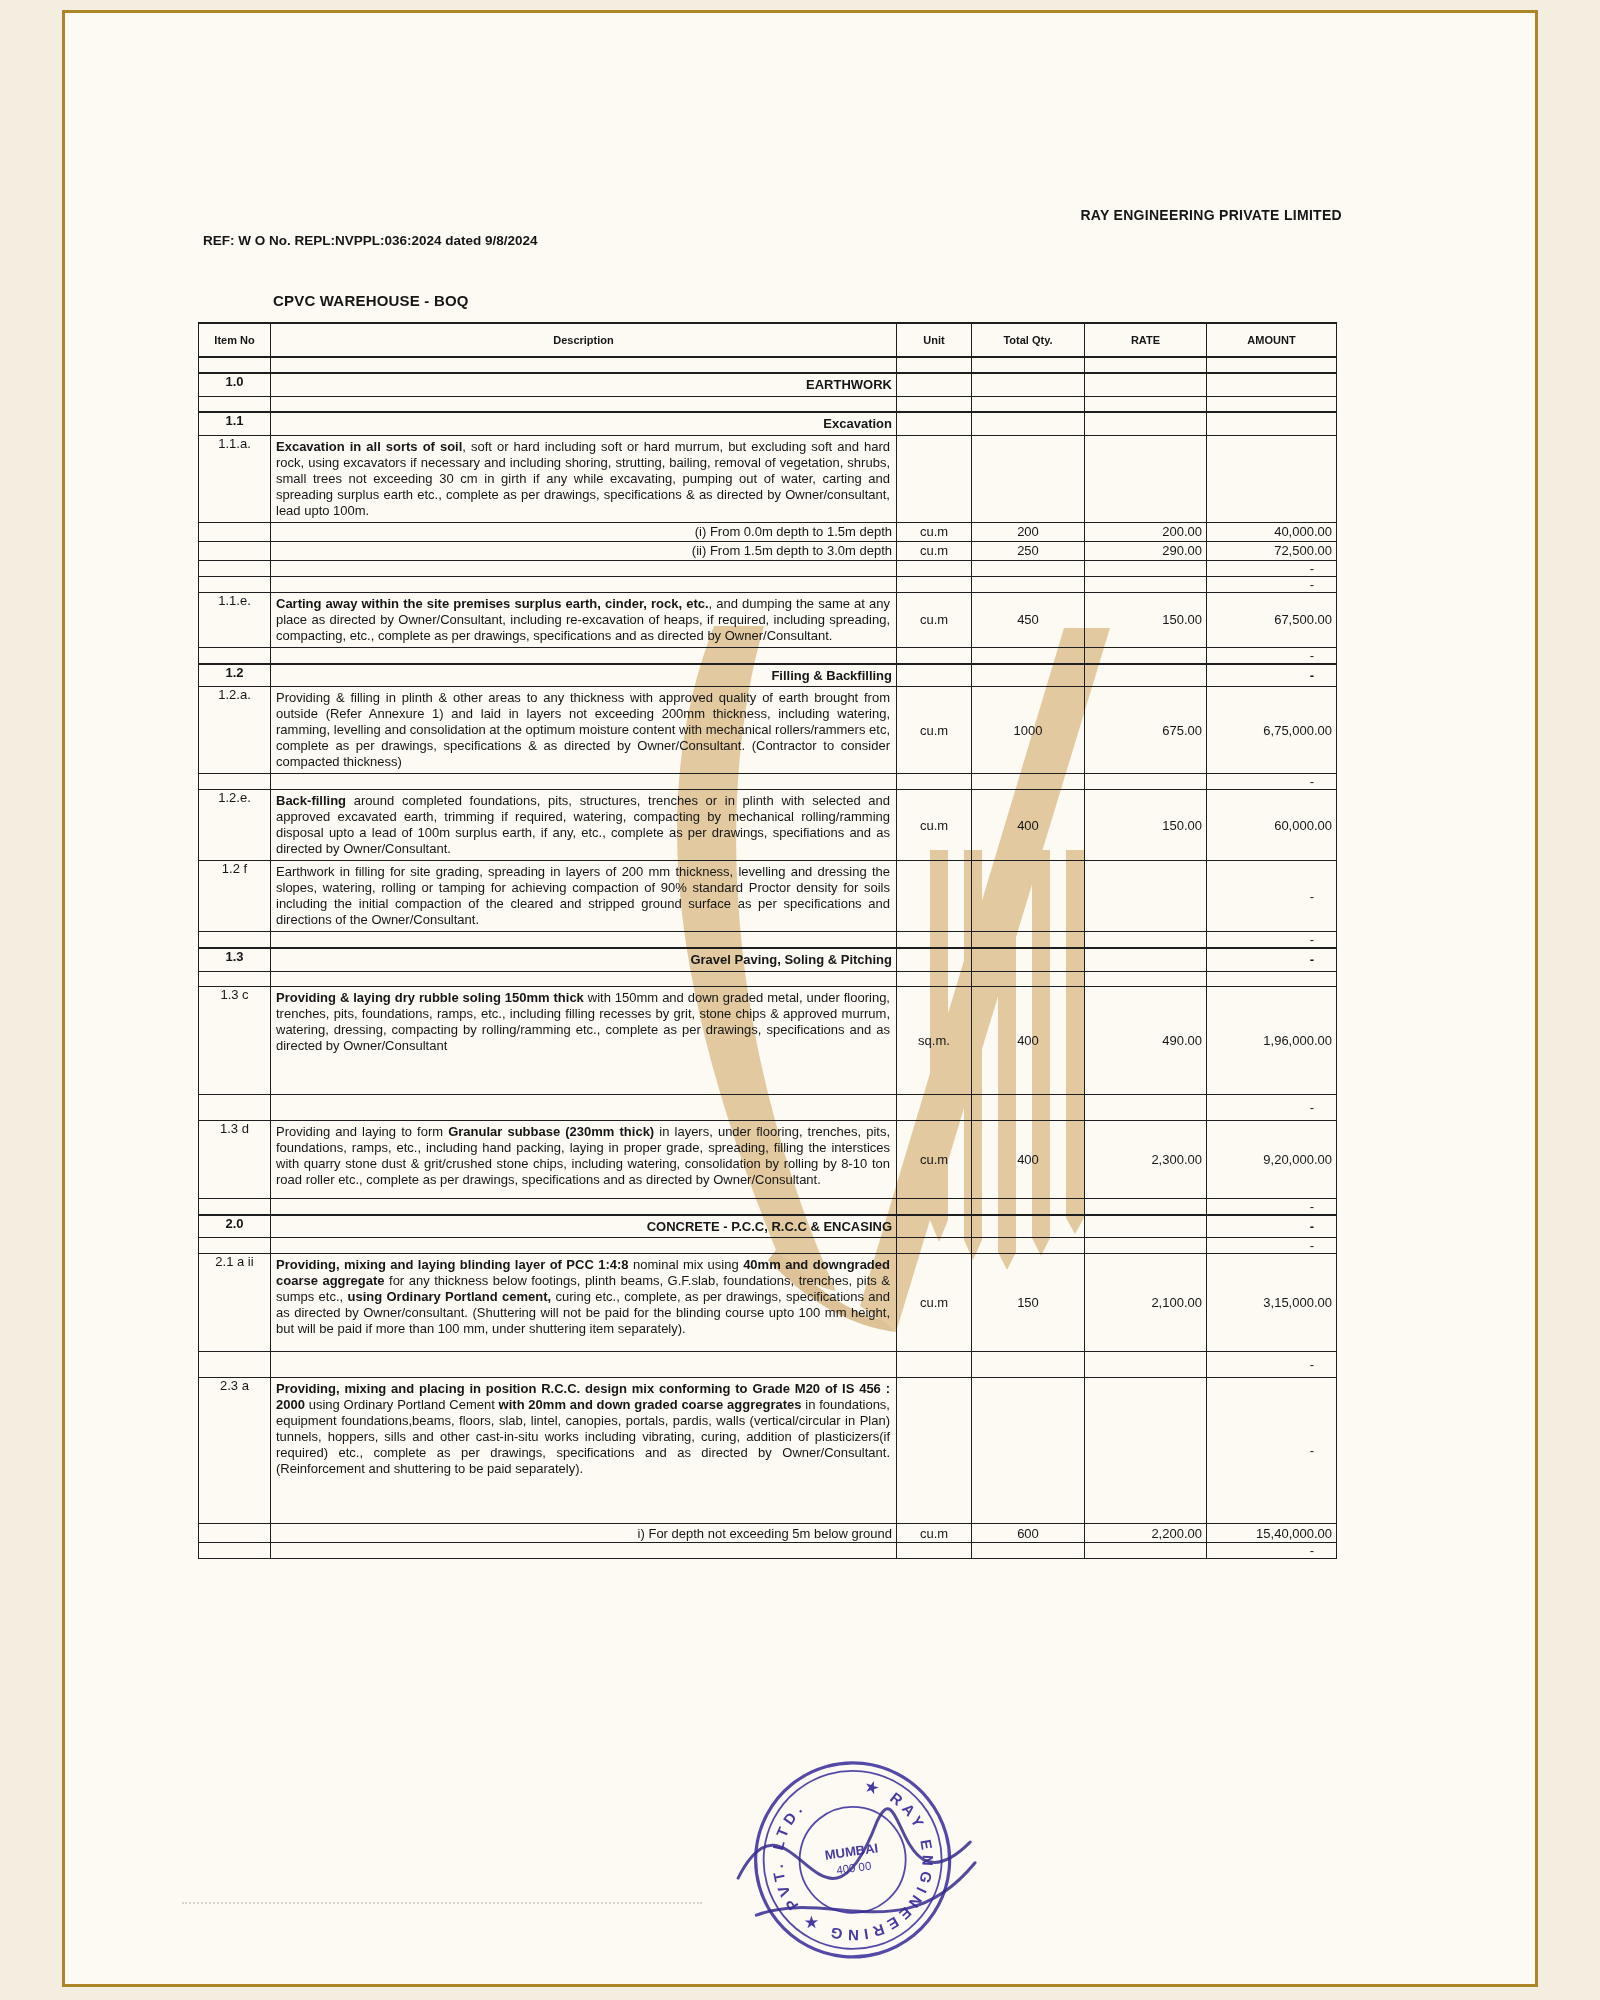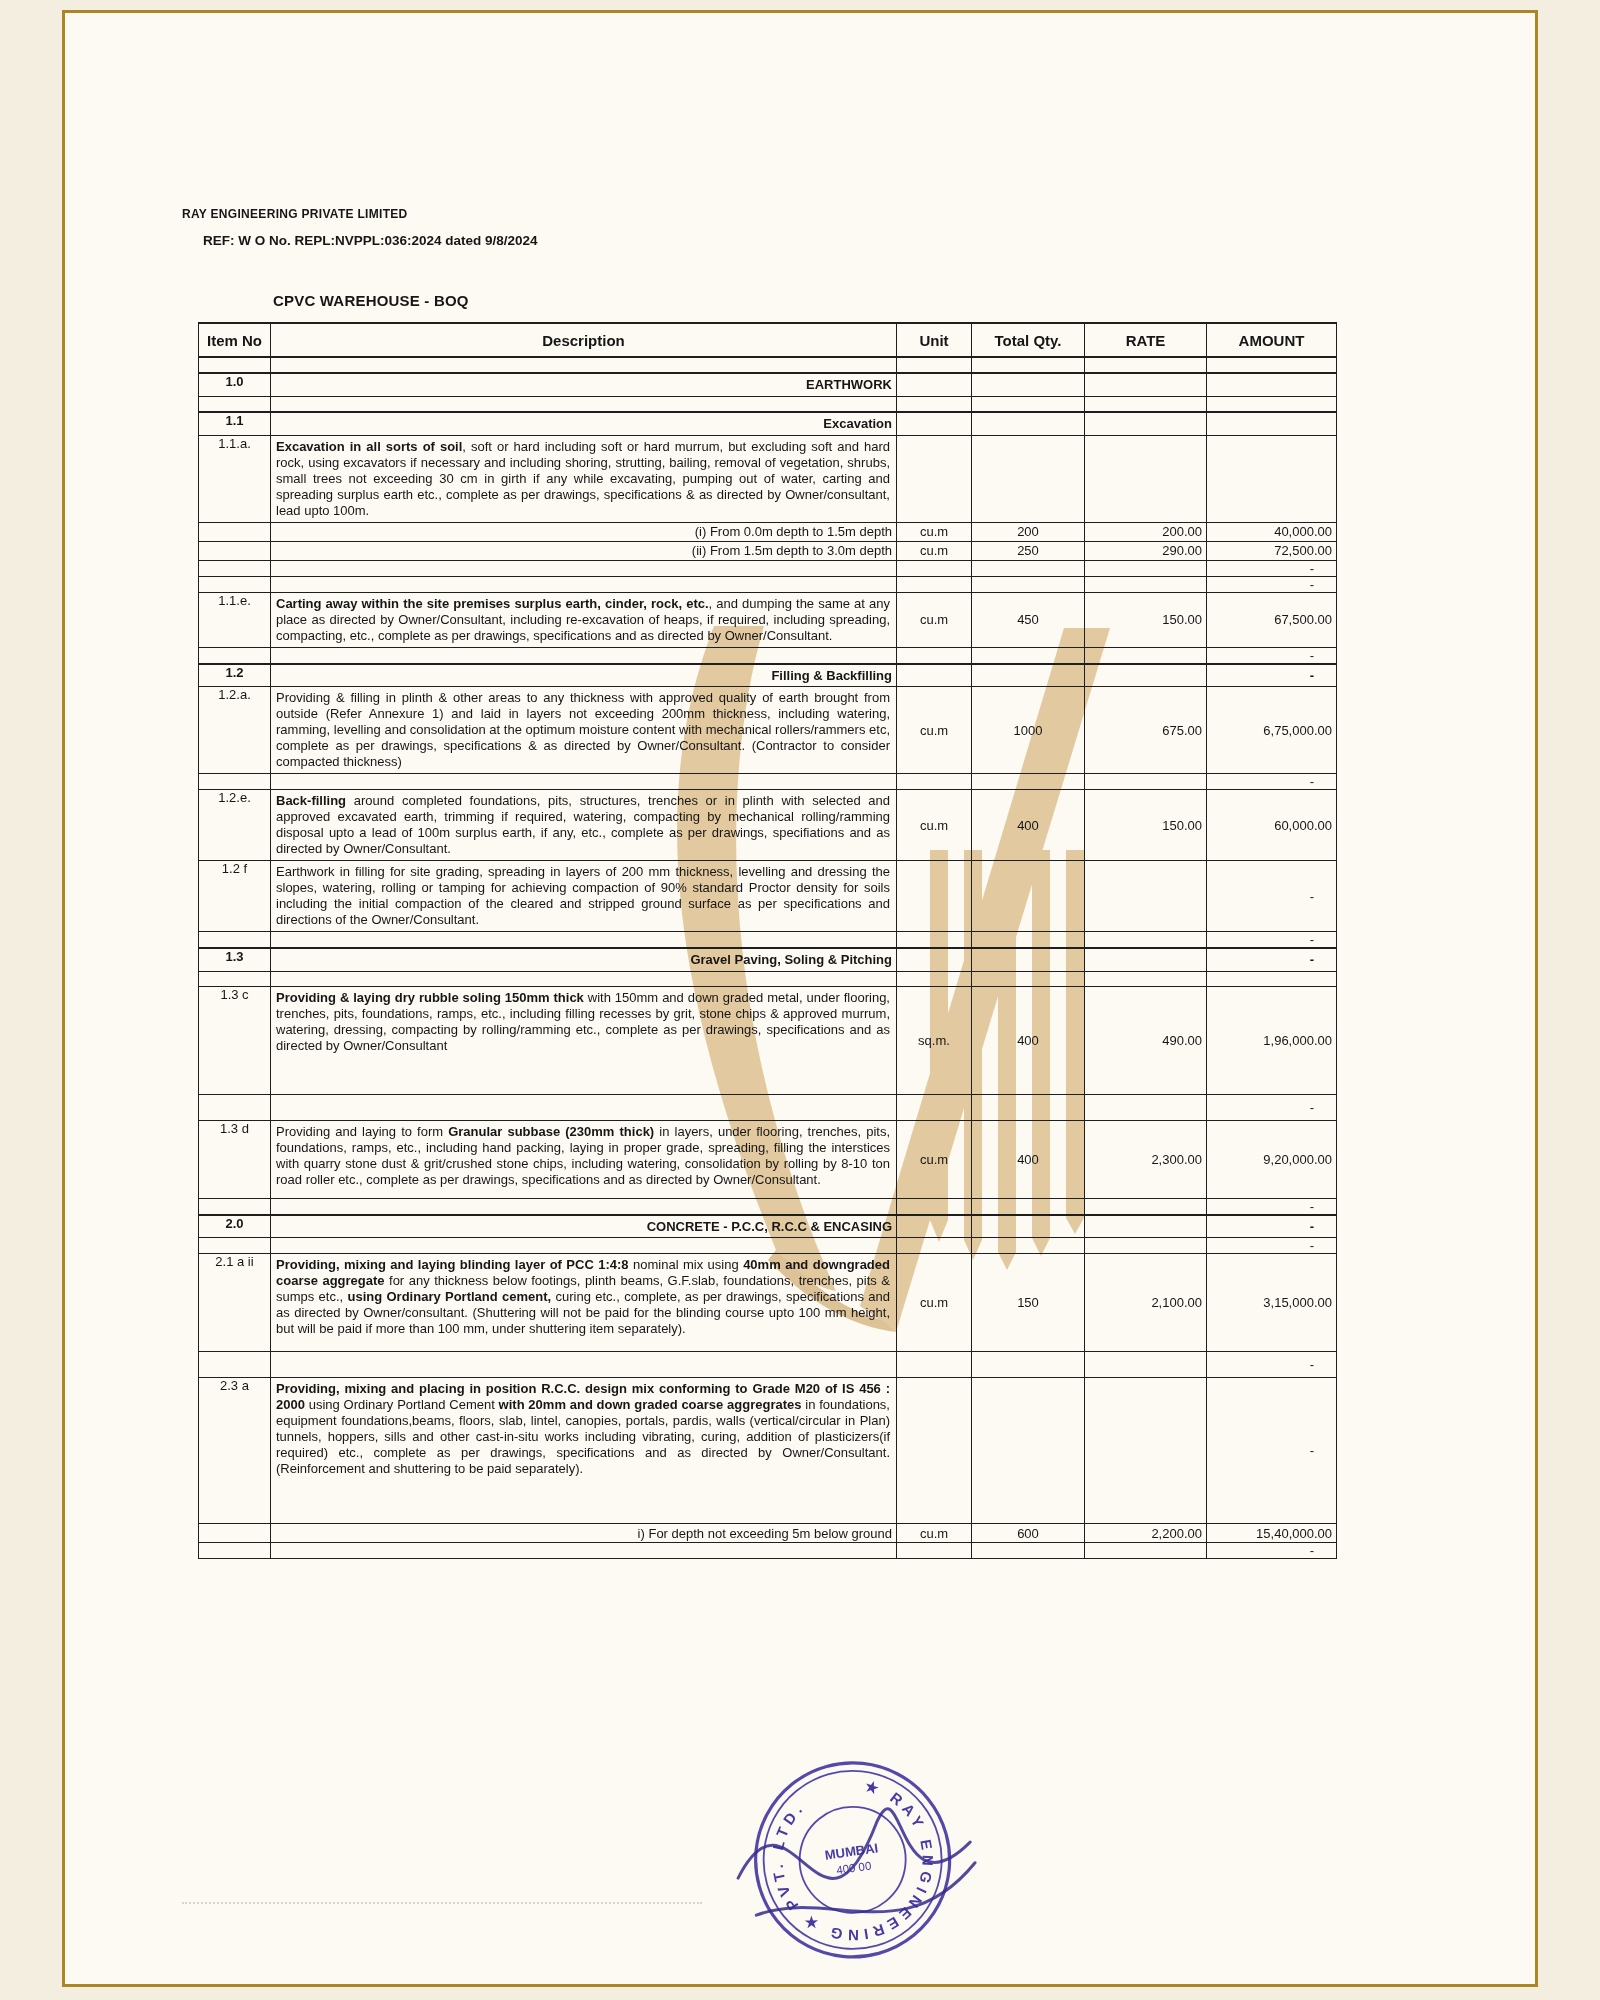--- a/index.html
+++ b/index.html
@@ -6,39 +6,39 @@
   body{
     width:1600px;height:2000px;position:relative;overflow:hidden;
     background:#f3eee0;
     font-family:"Liberation Sans", sans-serif;color:#161616;
   }
   .frame{
     position:absolute;left:62px;top:10px;width:1476px;height:1977px;
     border:3px solid #ab8526;background:#fcfaf3;box-sizing:border-box;
   }
   .company{
-    position:absolute;left:182px;top:207px;width:1140px;text-align:left;
-    font-weight:bold;font-size:12px;letter-spacing:.3px;z-index:2;
+    position:absolute;left:202px;top:207px;width:1140px;text-align:right;
+    font-weight:bold;font-size:14px;letter-spacing:.3px;z-index:2;
   }
   .ref{
     position:absolute;left:203px;top:233px;font-weight:bold;font-size:13.5px;z-index:2;
   }
   .boq-title{
     position:absolute;left:273px;top:292px;font-weight:bold;font-size:15px;letter-spacing:.2px;z-index:2;
   }
   table.boq{
     position:absolute;left:198px;top:322px;width:1138px;
     border-collapse:collapse;table-layout:fixed;font-size:13px;z-index:2;
   }
   .boq th,.boq td{
     border:1.6px solid #1e1e1e;padding:0 4px;box-sizing:border-box;
     overflow:hidden;background:transparent;
   }
   .boq thead th{
-    height:34px;font-size:15px;font-weight:bold;text-align:center;
+    height:34px;font-size:11px;font-weight:bold;text-align:center;
     border-bottom-width:2.2px;border-top-width:2.2px;
   }
   tr.blank td{height:15px}
   tr.section td{font-weight:bold;height:23px;border-top-width:2.2px}
   tr.section td.c-desc{text-align:right;vertical-align:middle;padding-left:5px}
   tr.sub td{height:19px}
   tr.sub td.c-desc{text-align:right;vertical-align:middle;padding-left:5px}
   tr.item td.c-desc{
     padding:3px 6px 3px 5px;text-align:justify;line-height:16px;vertical-align:top;
   }

